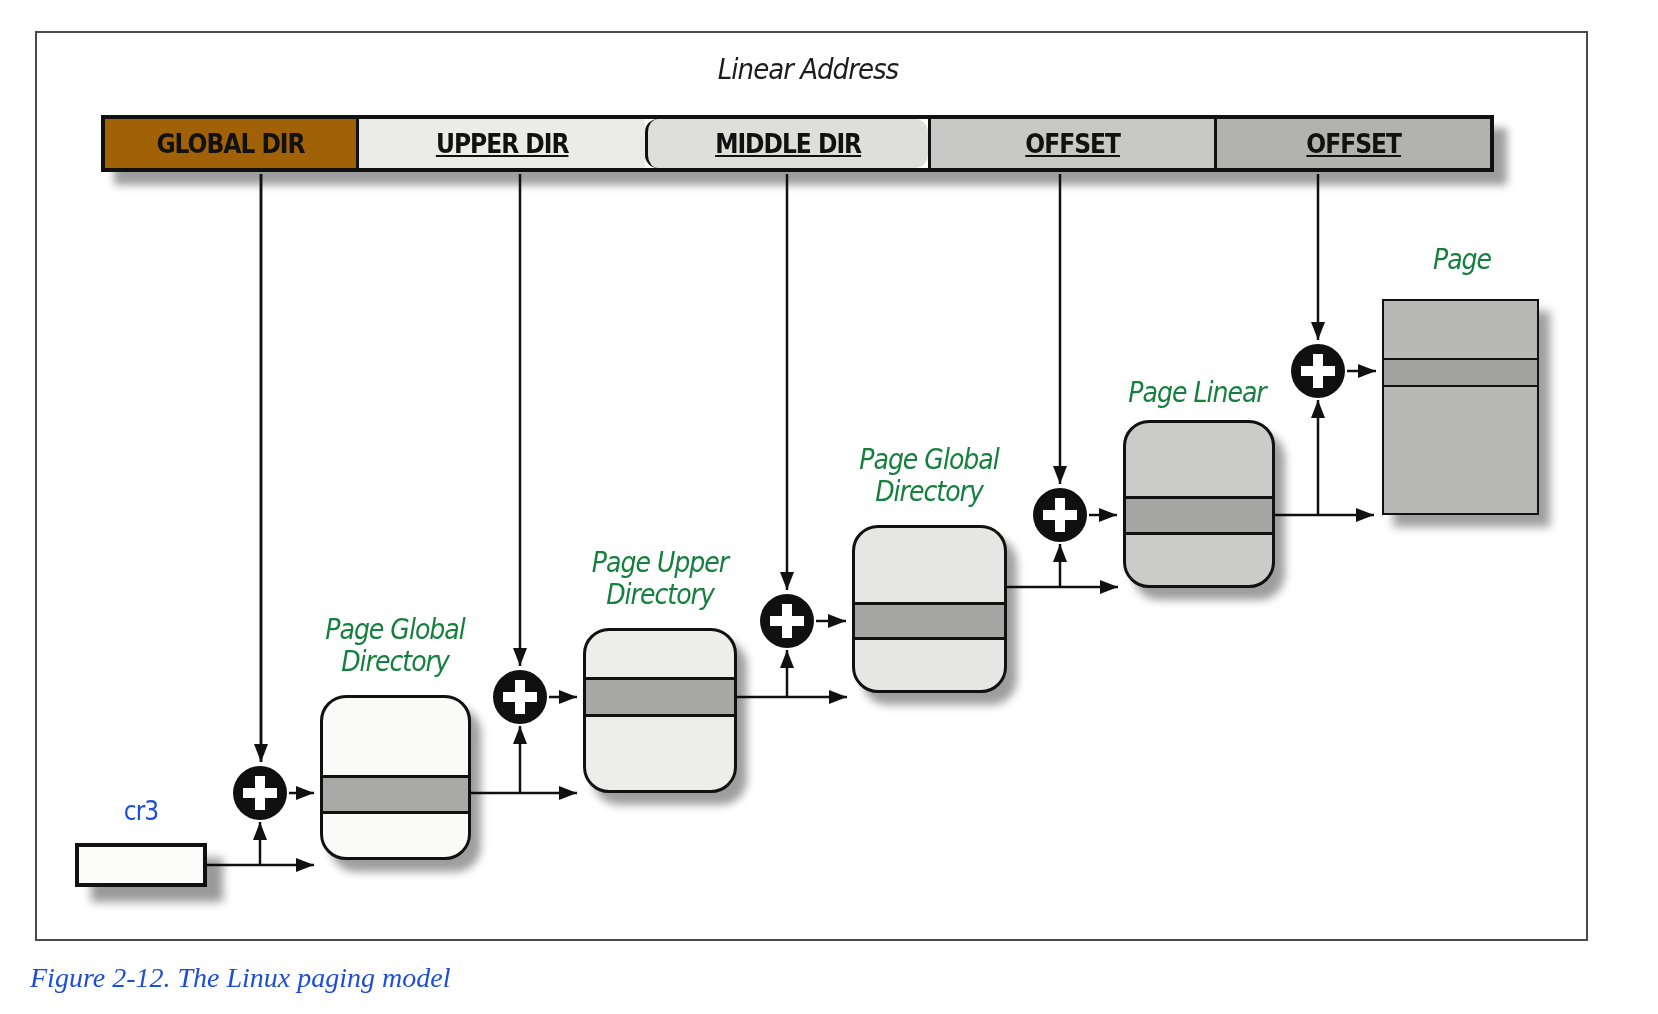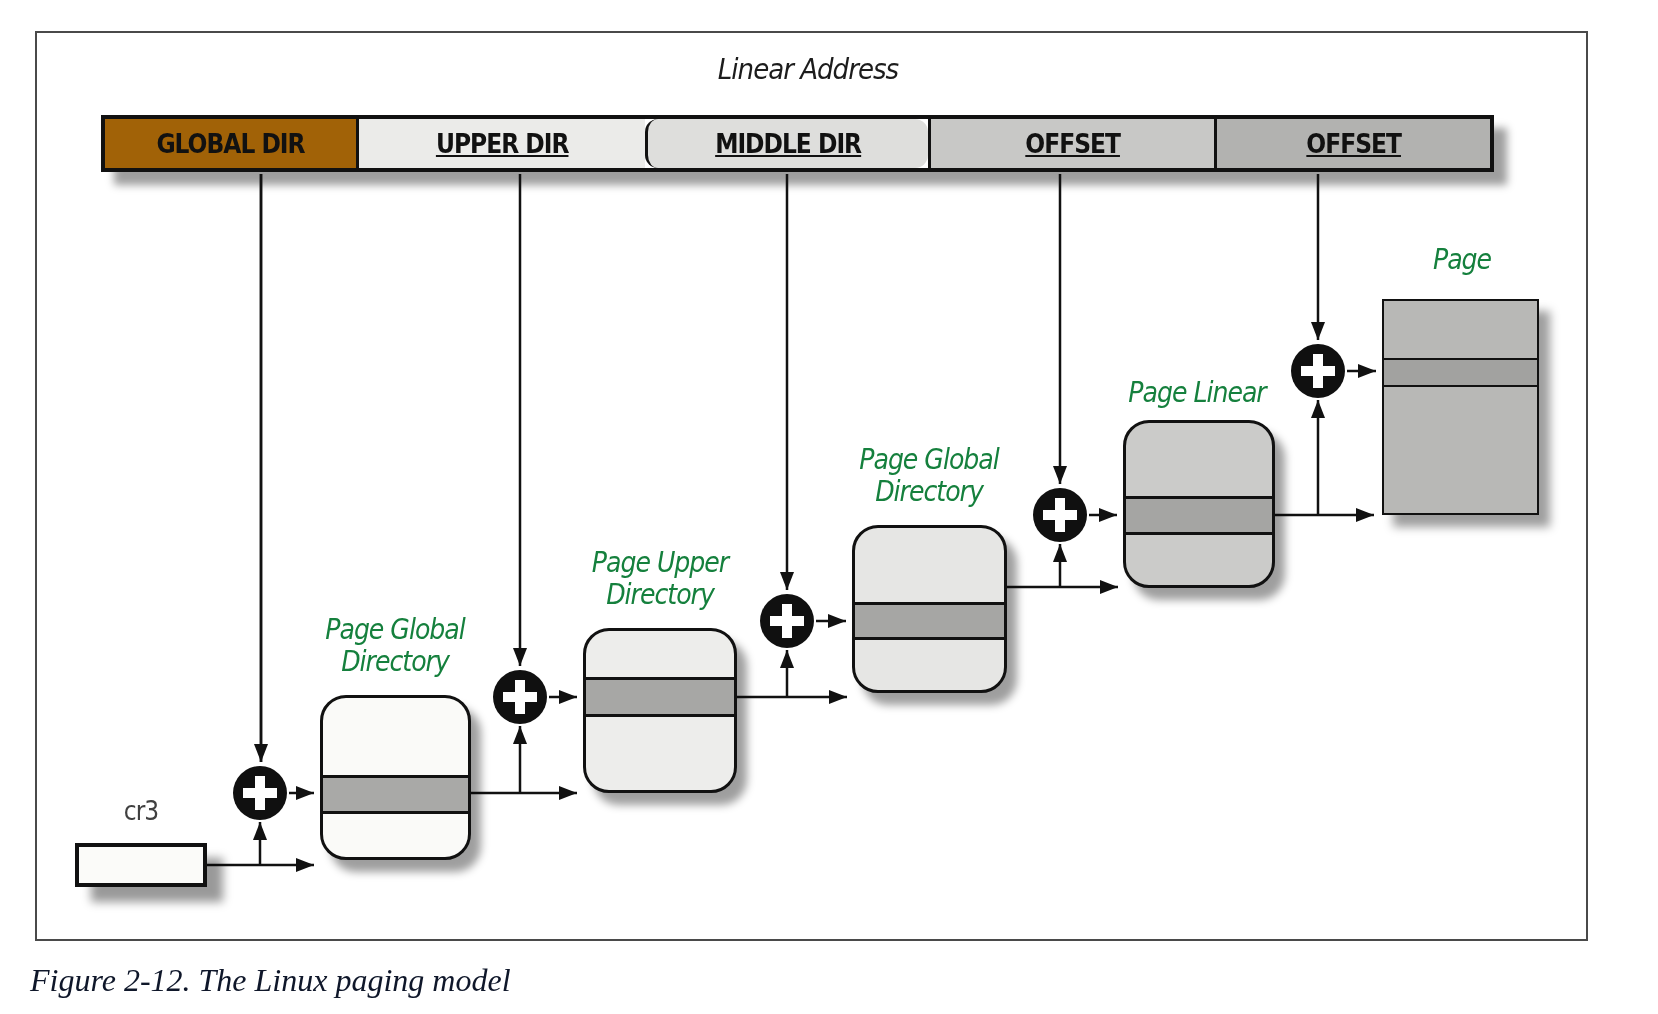--- a/index.html
+++ b/index.html
@@ -99,21 +99,21 @@
     background: #fbfbf9;
     box-shadow: 16px 15px 9px rgba(0,0,0,0.40);
   }
   .cr3-label {
     position: absolute;
     left: 75px; top: 796px; width: 132px;
     text-align: center;
     font-stretch: condensed;
     font-size: 26px;
     letter-spacing: -1px;
-    color: #404040;
+    color: #1d4ed8;
   }
   
   .plus-circle {
     position: absolute;
     width: 54px; height: 54px;
     border-radius: 50%;
     background: #101010;
   }
   .plus-circle::before {
     content: "";
@@ -132,22 +132,22 @@
   .arrows-svg {
     position: absolute;
     left: 0; top: 0;
     pointer-events: none;
   }
   .figure-caption {
     position: absolute;
     left: 30px; top: 962px;
     font-family: "Liberation Serif", "DejaVu Serif", serif;
     font-style: italic;
-    font-size: 32px;
-    color: #0f172a;
+    font-size: 28px;
+    color: #1d4ed8;
     white-space: nowrap;
   }
 </style>
 </head>
 <body>
 
 <div id="canvas">
 
   <div class="frame"></div>
 

